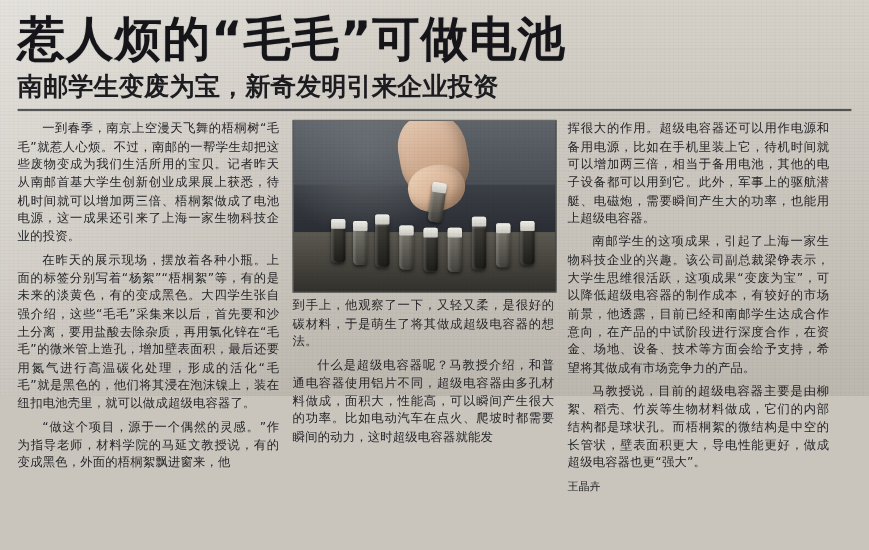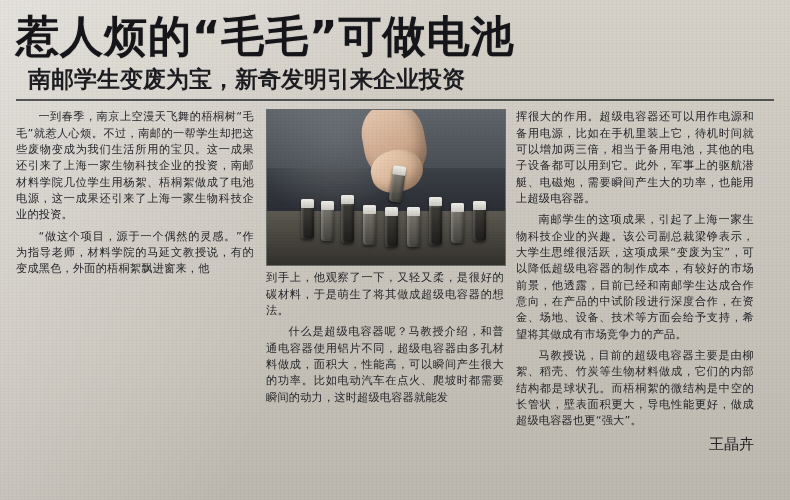--- a/index.html
+++ b/index.html
@@ -10,21 +10,21 @@
     width: 790px;
     height: 500px;
     overflow: hidden;
     background: #c9c5bd;
     font-family: "DejaVu Sans", sans-serif;
   }
   
   #page {
     position: relative;
     width: 790px;
-    height: 500px;
+    height: 360px;
     background:
       linear-gradient(115deg, rgba(255,255,255,0.35) 0%, rgba(255,255,255,0.0) 45%),
       linear-gradient(180deg, #d6d2ca 0%, #cdc8c0 35%, #c6c1b8 70%, #bdb8af 100%);
     box-sizing: border-box;
     padding: 14px 16px 10px 16px;
   }
   
   #page::after {
     content: "";
     position: absolute;
@@ -46,21 +46,21 @@
     white-space: nowrap;
     margin: 0 0 6px 0;
     text-shadow: 0 0 1px rgba(0,0,0,0.35);
   }
   .subheadline {
     font-family: "DejaVu Sans", sans-serif;
     font-size: 23px;
     line-height: 1.2;
     color: #1d1d21;
     white-space: nowrap;
-    margin: 0 0 6px 12px;
+    margin: 0 0 6px 0;
   }
   .rule {
     height: 2px;
     background: #2a2a2c;
     margin: 4px 0 8px 0;
     opacity: 0.75;
   }
 
   #columns {
     display: flex;
@@ -174,39 +174,40 @@
   .caption {
     font-family: "DejaVu Sans", sans-serif;
     font-size: 11px;
     color: #222;
     margin: 5px 0 7px 0;
     text-align: left;
   }
 
   .byline {
     font-family: "DejaVu Sans", sans-serif;
-    font-size: 15px;
+    font-size: 10px;
     color: #222;
-    text-align: right;
+    text-align: left;
     margin-top: 4px;
   }
 </style>
 </head>
 <body>
 
 <div id="page">
 
   <h1 class="headline">惹人烦的“毛毛”可做电池</h1>
   <h2 class="subheadline">南邮学生变废为宝，新奇发明引来企业投资</h2>
   <div class="rule"></div>
 
   <div id="columns">
 
     <div class="col">
-      <p>一到春季，南京上空漫天飞舞的梧桐树“毛毛”就惹人心烦。不过，南邮的一帮学生却把这些废物变成为我们生活所用的宝贝。这一成果还引来了上海一家生物科技企业的投资，南邮材料学院几位学生用杨絮、梧桐絮做成了电池电源，这一成果还引来了上海一家生物科技企业的投资。</p>
+      <p>一到春季，南京上空漫天飞舞的梧桐树“毛毛”就惹人心烦。不过，南邮的一帮学生却把这些废物变成为我们生活所用的宝贝。记者昨天从南邮首基大学生创新创业成果展上获悉，待机时间就可以增加两三倍、梧桐絮做成了电池电源，这一成果还引来了上海一家生物科技企业的投资。</p>
+      <p>在昨天的展示现场，摆放着各种小瓶。上面的标签分别写着“杨絮”“梧桐絮”等，有的是未来的淡黄色，有的变成黑色。大四学生张自强介绍，这些“毛毛”采集来以后，首先要和沙土分离，要用盐酸去除杂质，再用氯化锌在“毛毛”的微米管上造孔，增加壁表面积，最后还要用氮气进行高温碳化处理，形成的活化“毛毛”就是黑色的，他们将其浸在泡沫镍上，装在纽扣电池壳里，就可以做成超级电容器了。</p>
       <p>“做这个项目，源于一个偶然的灵感。”作为指导老师，材料学院的马延文教授说，有的变成黑色，外面的梧桐絮飘进窗来，他</p>
     </div>
 
     <div class="col col-mid">
       <div class="photo-wrap">
         <div class="photo">
           <div class="bg"></div>
           <div class="backpanel"></div>
           <div class="table-surface"></div>
 

